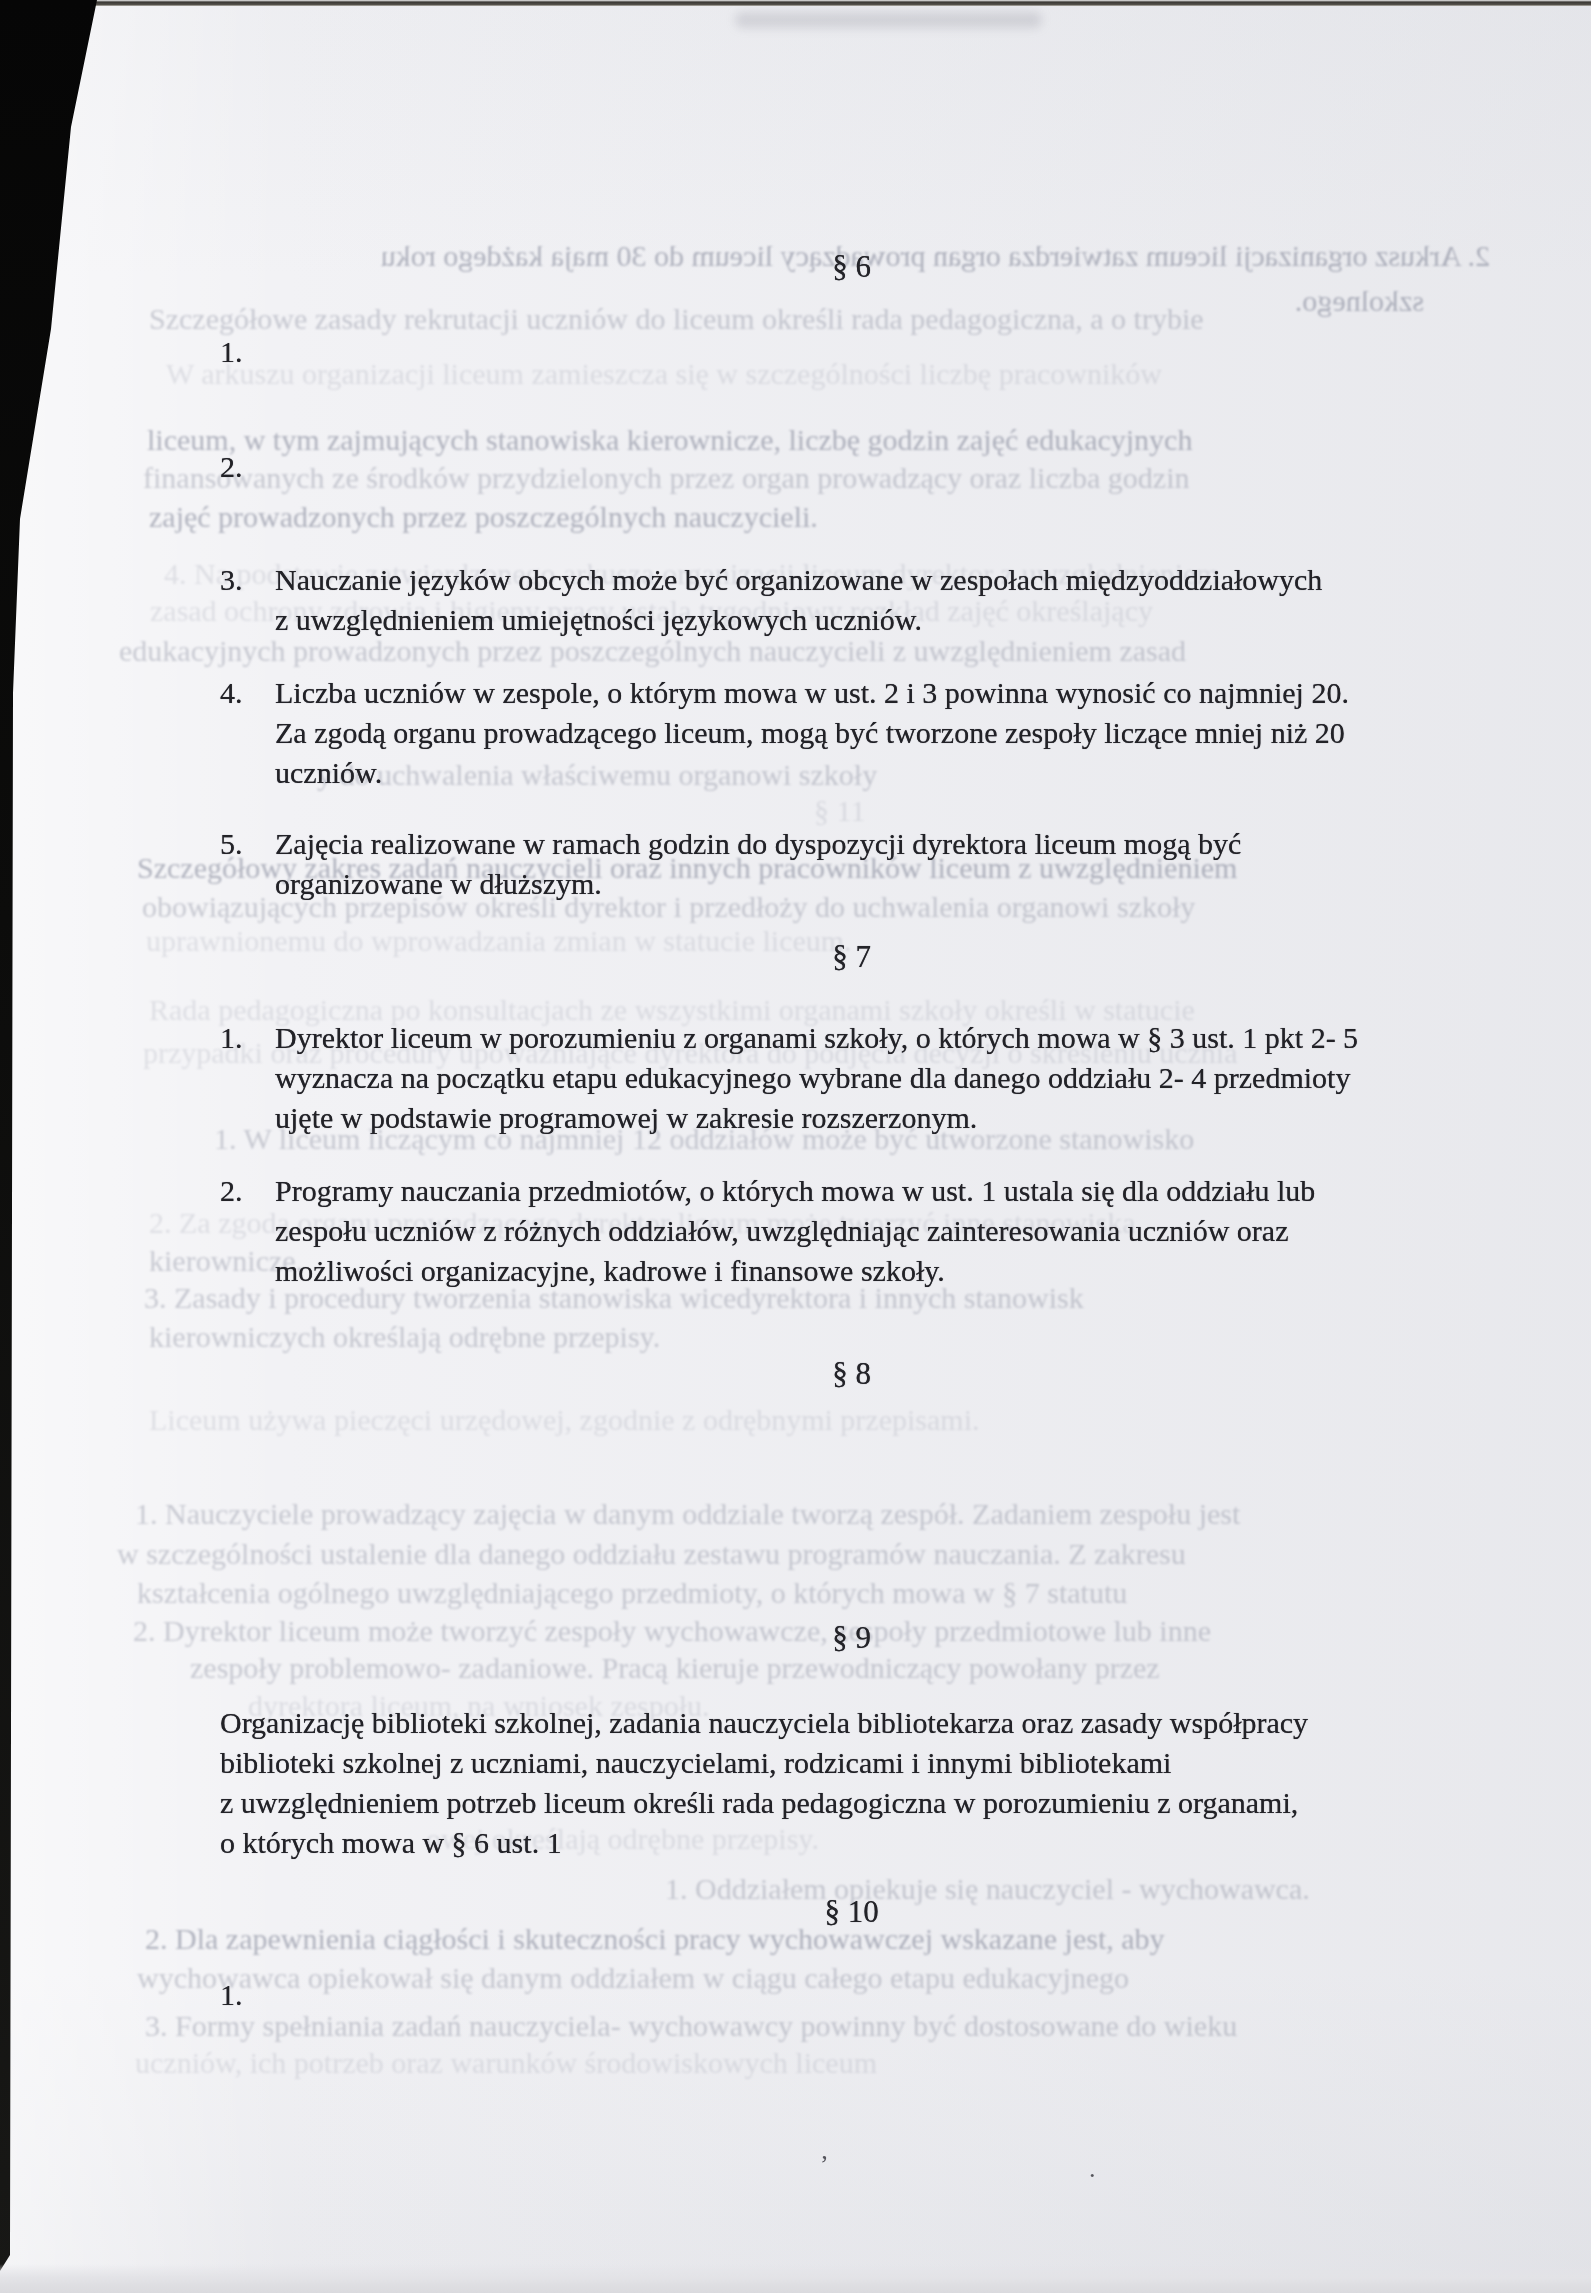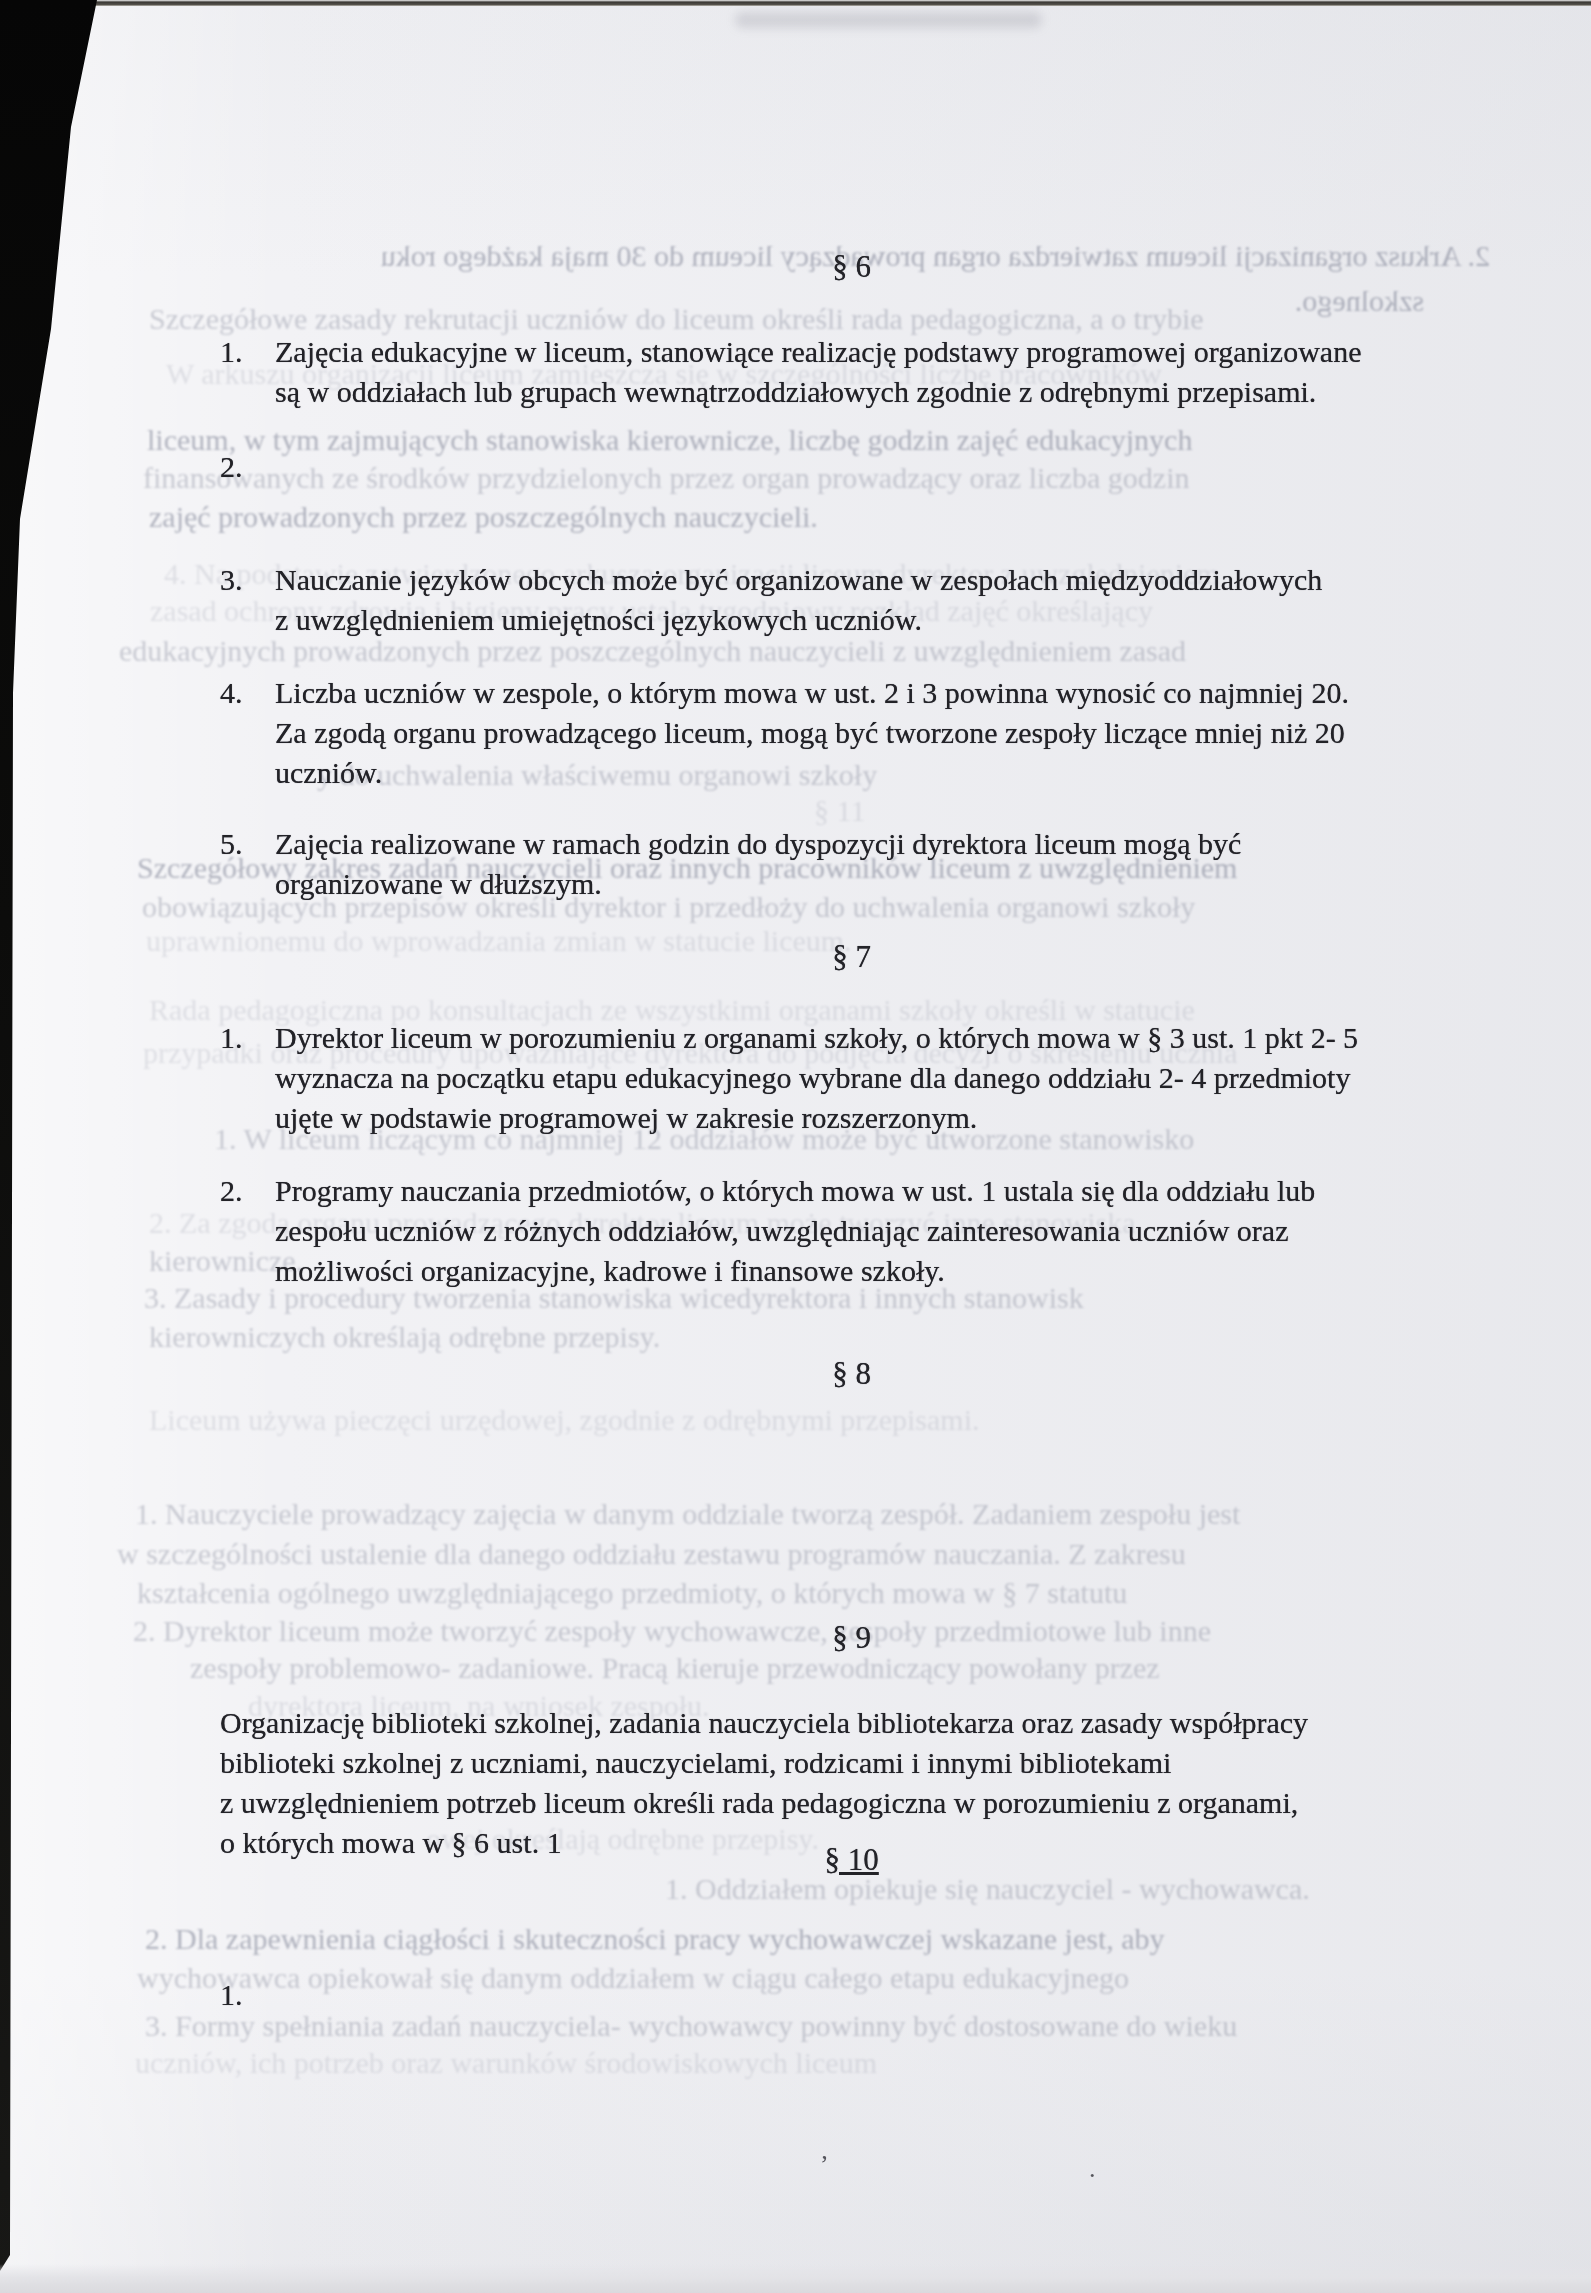--- a/index.html
+++ b/index.html
@@ -105,22 +105,20 @@
     <div class="ghost g-med" style="left:665px;top:1869px;">1. Oddziałem opiekuje się nauczyciel - wychowawca.</div>
     <div class="ghost g-strong" style="left:145px;top:1919px;">2. Dla zapewnienia ciągłości i skuteczności pracy wychowawczej wskazane jest, aby</div>
     <div class="ghost g-med" style="left:137px;top:1958px;">wychowawca opiekował się danym oddziałem w ciągu całego etapu edukacyjnego</div>
     <div class="ghost g-med" style="left:145px;top:2006px;">3. Formy spełniania zadań nauczyciela- wychowawcy powinny być dostosowane do wieku</div>
     <div class="ghost g-faint" style="left:135px;top:2043px;">uczniów, ich potrzeb oraz warunków środowiskowych liceum</div>
   </div>
 
   <h2 class="sec-h" style="top:249px;">§ 6</h2>
   <div class="item" style="top:332px;">
     <span class="num">1.</span>
-    <span class="txt">Zajęcia edukacyjne w liceum, stanowiące realizację podstawy programowej organizowane
-są w oddziałach lub grupach wewnątrzoddziałowych zgodnie z odrębnymi przepisami.</span>
   </div>
   <div class="item" style="top:447px;">
     <span class="num">2.</span>
   </div>
   <div class="item" style="top:560px;">
     <span class="num">3.</span>
     <span class="txt">Nauczanie języków obcych może być organizowane w zespołach międzyoddziałowych
 z uwzględnieniem umiejętności językowych uczniów.</span>
   </div>
   <div class="item" style="top:673px;">
@@ -150,21 +148,21 @@
   </div>
 
   <h2 class="sec-h" style="top:1356px;">§ 8</h2>
 
   <h2 class="sec-h" style="top:1620px;">§ 9</h2>
   <div class="para" style="top:1703px;">Organizację biblioteki szkolnej, zadania nauczyciela bibliotekarza oraz zasady współpracy
 biblioteki szkolnej z uczniami, nauczycielami, rodzicami i innymi bibliotekami
 z uwzględnieniem potrzeb liceum określi rada pedagogiczna w porozumieniu z organami,
 o których mowa w § 6 ust. 1</div>
 
-  <h2 class="sec-h" style="top:1842px;text-decoration:underline;">§ 10</h2>
+  <h2 class="sec-h" style="top:1894px;">§ 10</h2>
   <div class="item" style="top:1975px;">
     <span class="num">1.</span>
   </div>
 
   <div class="mark" style="left:820px;top:2150px;">’</div>
   <div class="mark" style="left:1089px;top:2154px;">.</div>
 
   <div class="smudge"></div>
   <div class="scan-line-top"></div>
   <div class="scan-strip-left"></div>

